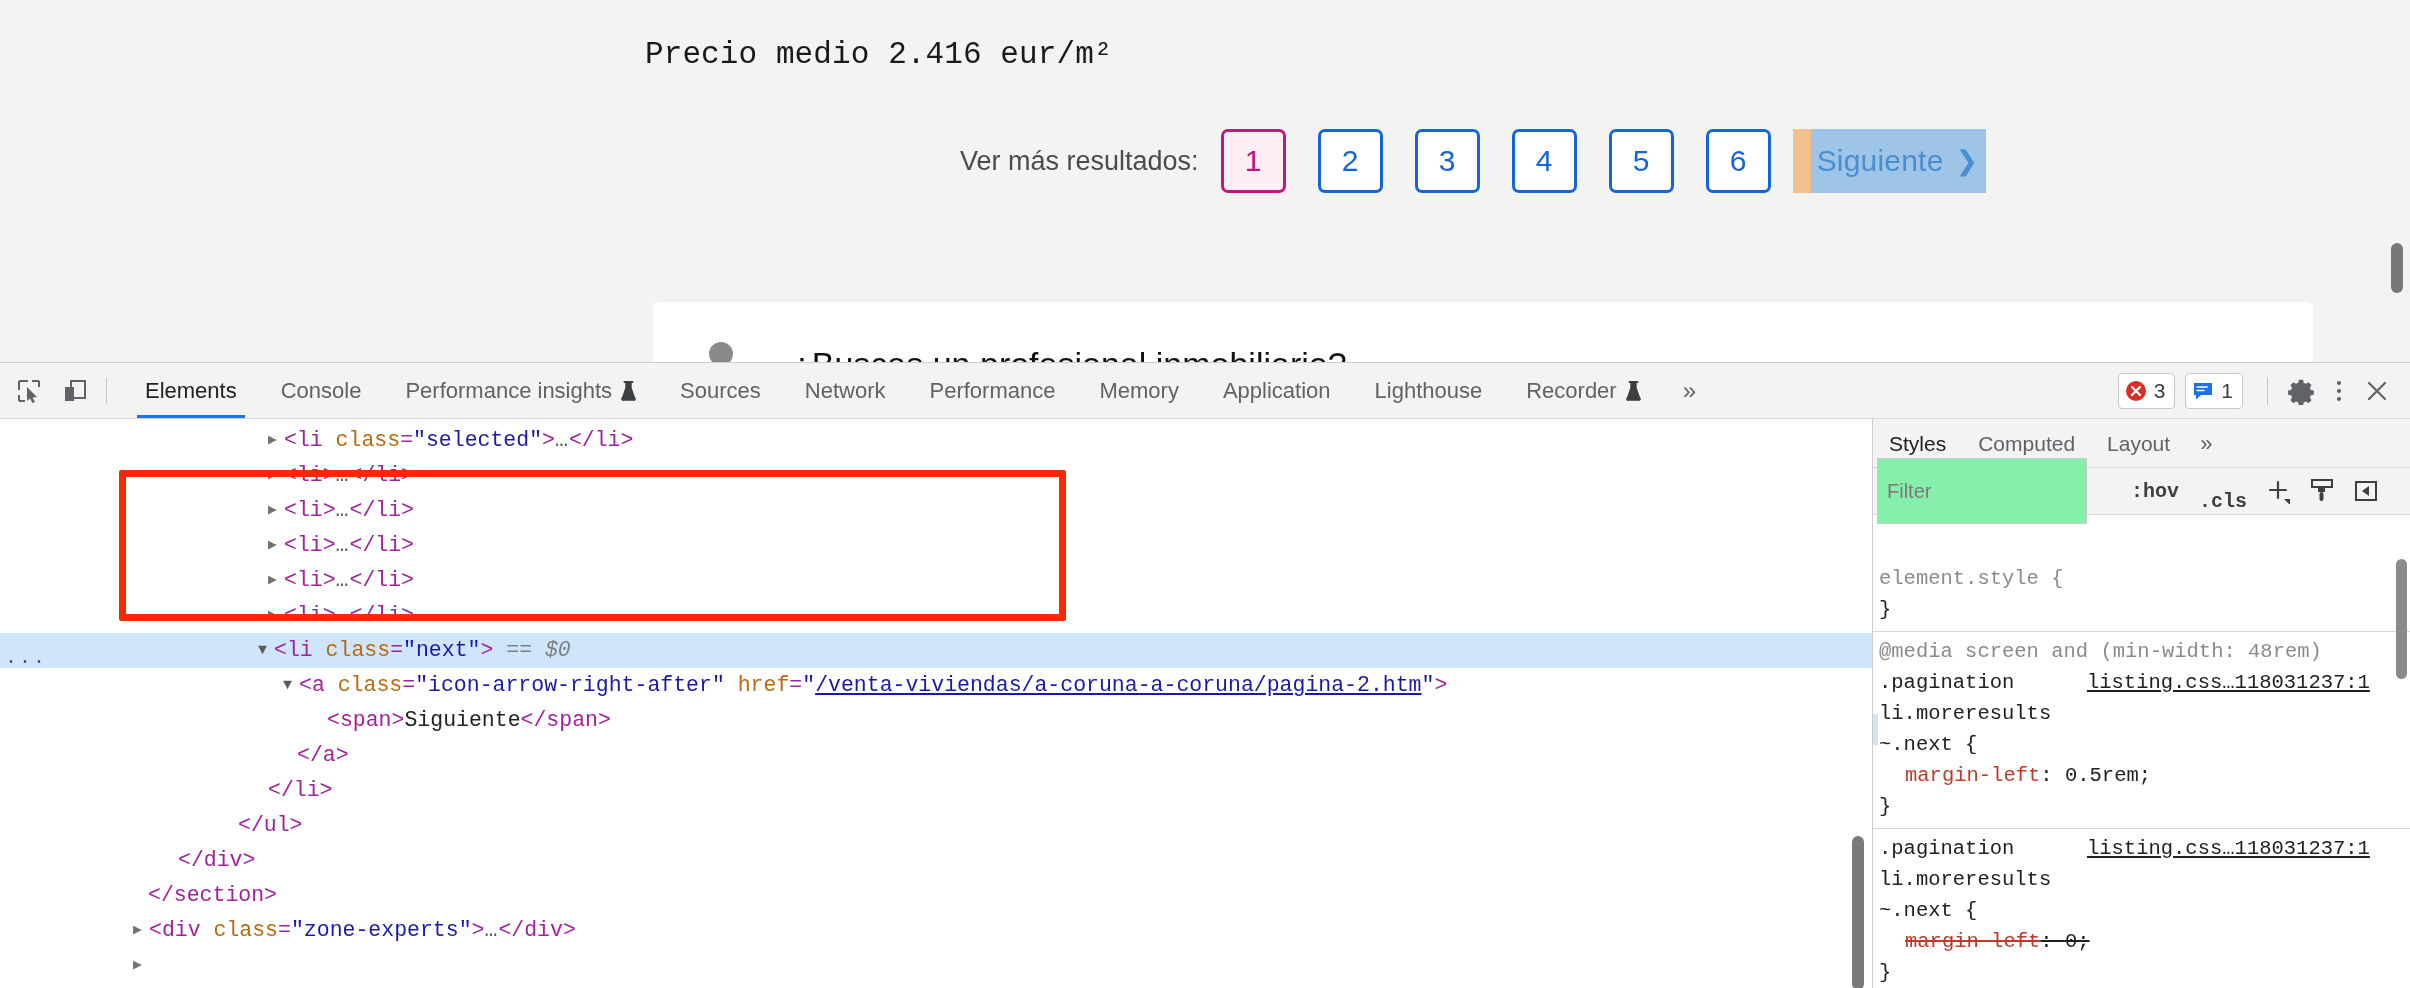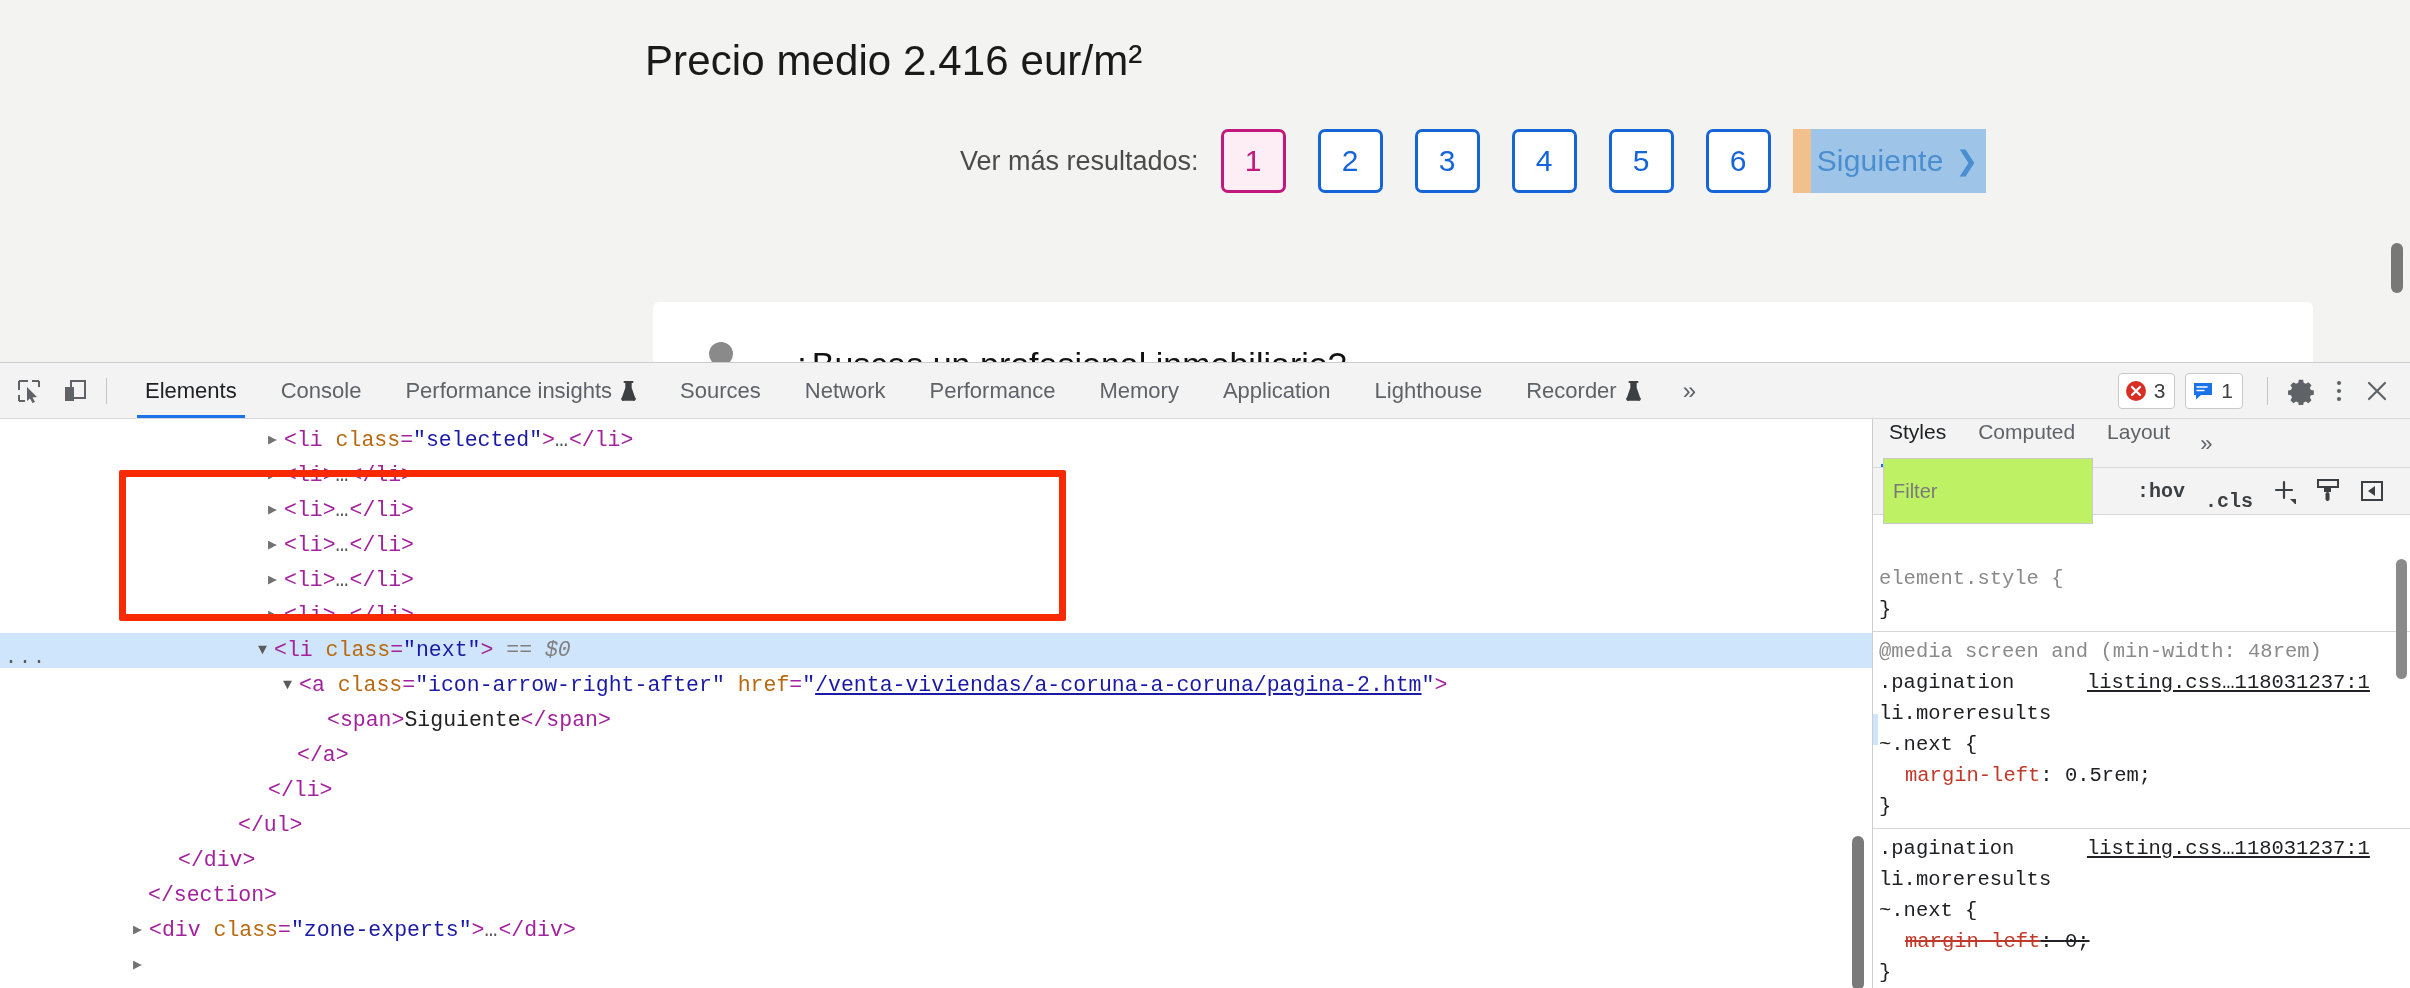--- a/index.html
+++ b/index.html
@@ -11,21 +11,21 @@
   }
   .app{position:relative;width:2410px;height:988px;}
 
   
   .page-viewport{
     position:absolute;left:0;top:0;width:2410px;height:362px;
     background:#f3f3f1;overflow:hidden;
   }
   .avg-price{
     position:absolute;left:645px;top:37px;
-    font-size:42px;color:#1a1a1a;letter-spacing:.1px;white-space:nowrap;
+    font-size:31px;color:#1a1a1a;letter-spacing:.1px;white-space:nowrap;font-family:Liberation Mono, monospace;
   }
   .pagination-row{
     position:absolute;left:960px;top:128px;
     display:flex;align-items:center;height:66px;
   }
   .pag-label{
     font-size:27px;color:#4b4b4b;margin-right:22px;white-space:nowrap;
   }
   .pag-btn{
     width:65px;height:64px;box-sizing:border-box;
@@ -139,34 +139,34 @@
     position:absolute;left:119px;top:623px;width:933px;height:137px;
     border:7px solid #fa2a00;border-radius:2px;pointer-events:none;z-index:5;
   }
 
   .styles-pane{
     position:absolute;left:1872px;top:0;width:538px;height:571px;
     background:#fff;border-left:1px solid #cdcdcd;overflow:hidden;
   }
   .st-tabs{height:48px;display:flex;align-items:flex-end;background:#f3f3f3;border-bottom:1px solid #d8d8d8;}
   .st-tab{
-    position:relative;height:47px;display:flex;align-items:flex-start;padding:0 16px;
+    position:relative;height:47px;display:flex;align-items:center;padding:0 16px;
     font-size:21px;color:#5f6368;cursor:pointer;
   }
   .st-tab.active{color:#202124;}
   .st-tab.active::after{content:"";position:absolute;left:8px;right:8px;bottom:0;height:3px;background:#1a73e8;}
   .st-more{font-size:22px;color:#5f6368;padding:0 14px;height:47px;display:flex;align-items:center;cursor:pointer;}
 
   .st-filterbar{
     height:46px;display:flex;align-items:center;background:#f3f3f3;
     border-bottom:1px solid #d8d8d8;padding:0 4px;position:relative;
   }
   .st-filter{
-    flex:0 0 auto;width:190px;height:32px;background:#bef264;border:1px solid #c9c9c9;
-    display:flex;align-items:center;padding:16px 9px;margin-left:6px;
+    flex:0 0 auto;width:190px;height:32px;background:#86efac;border:1px solid #c9c9c9;
+    display:flex;align-items:center;padding:16px 9px;
   }
   .st-filter span{font-size:20px;color:#7a7a7a;}
   .st-hov{font-family:"Liberation Mono",monospace;font-size:20px;color:#3c4043;margin-left:44px;cursor:pointer;font-weight:bold;}
   .st-cls{font-family:"Liberation Mono",monospace;font-size:20px;color:#3c4043;margin-left:20px;cursor:pointer;font-weight:bold;margin-top:21px;}
   .st-ic{margin-left:18px;cursor:pointer;display:flex;align-items:center;}
 
   .st-body{
     position:absolute;left:0;top:140px;width:538px;height:431px;overflow:hidden;
     font-family:"Liberation Mono", monospace;font-size:20.5px;line-height:31px;color:#202124;
   }

